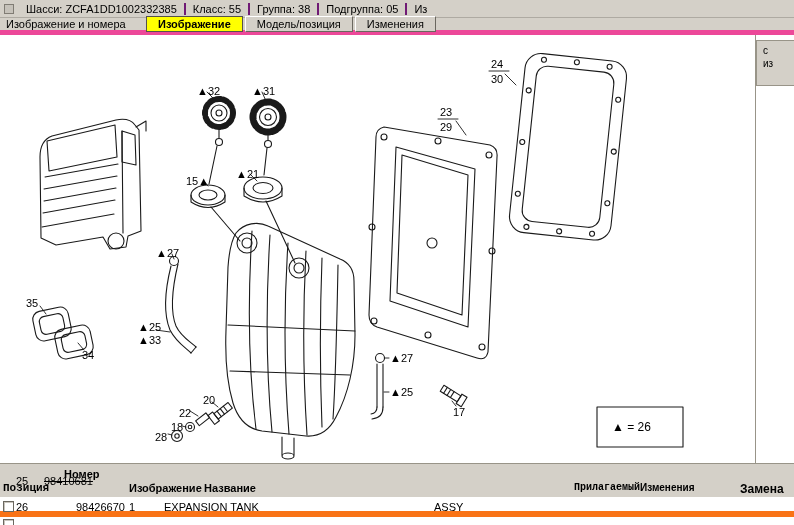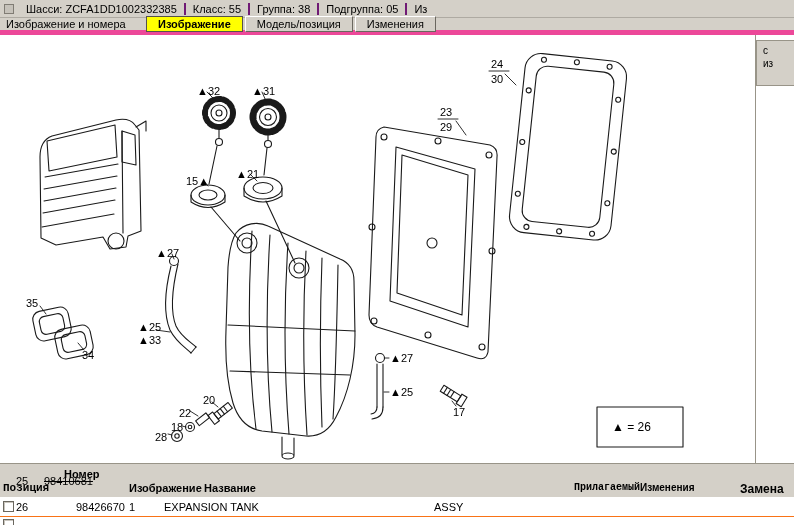--- a/index.html
+++ b/index.html
@@ -44,21 +44,21 @@
   .h.std  { left:434px; top:4px; width:88px; white-space:normal; line-height:14px; }
   .h.att  { left:574px; font-size:10px;font-family:Liberation Mono, monospace; }
   .h.chg  { left:640px; font-size:10px; }
   .h.rep  { left:740px; font-size:12px; }
   .rowpartial { position:absolute; left:0; top:11px; width:100%; height:13px;
                 font-weight:normal; font-size:11px; }
   .rowpartial .rp-pos { position:absolute; left:16px; }
   .rowpartial .rp-num { position:absolute; left:44px; text-decoration:line-through; }
 
   .trow { position:relative; height:20px; background:#fff; font-size:11px; color:#000;
-          border-bottom:1px solid #f97316; }
+          border-bottom:6px solid #f97316; }
   .trow.partial { height:8px; border-bottom:none; }
   .cb { position:absolute; left:3px; top:4px; width:11px; height:11px; background:#fff;
         border:1px solid #6a675f; box-shadow:inset 1px 1px 0 #c9c5bd; }
   .trow.partial .cb { top:2px; }
   .c { position:absolute; top:4px; white-space:nowrap; }
   .c.pos { left:16px; } .c.num { left:44px;margin-left:32px; } .c.qty { left:129px; }
   .c.name { left:164px; } .c.std { left:434px; }
 </style>
 </head>
 <body>

